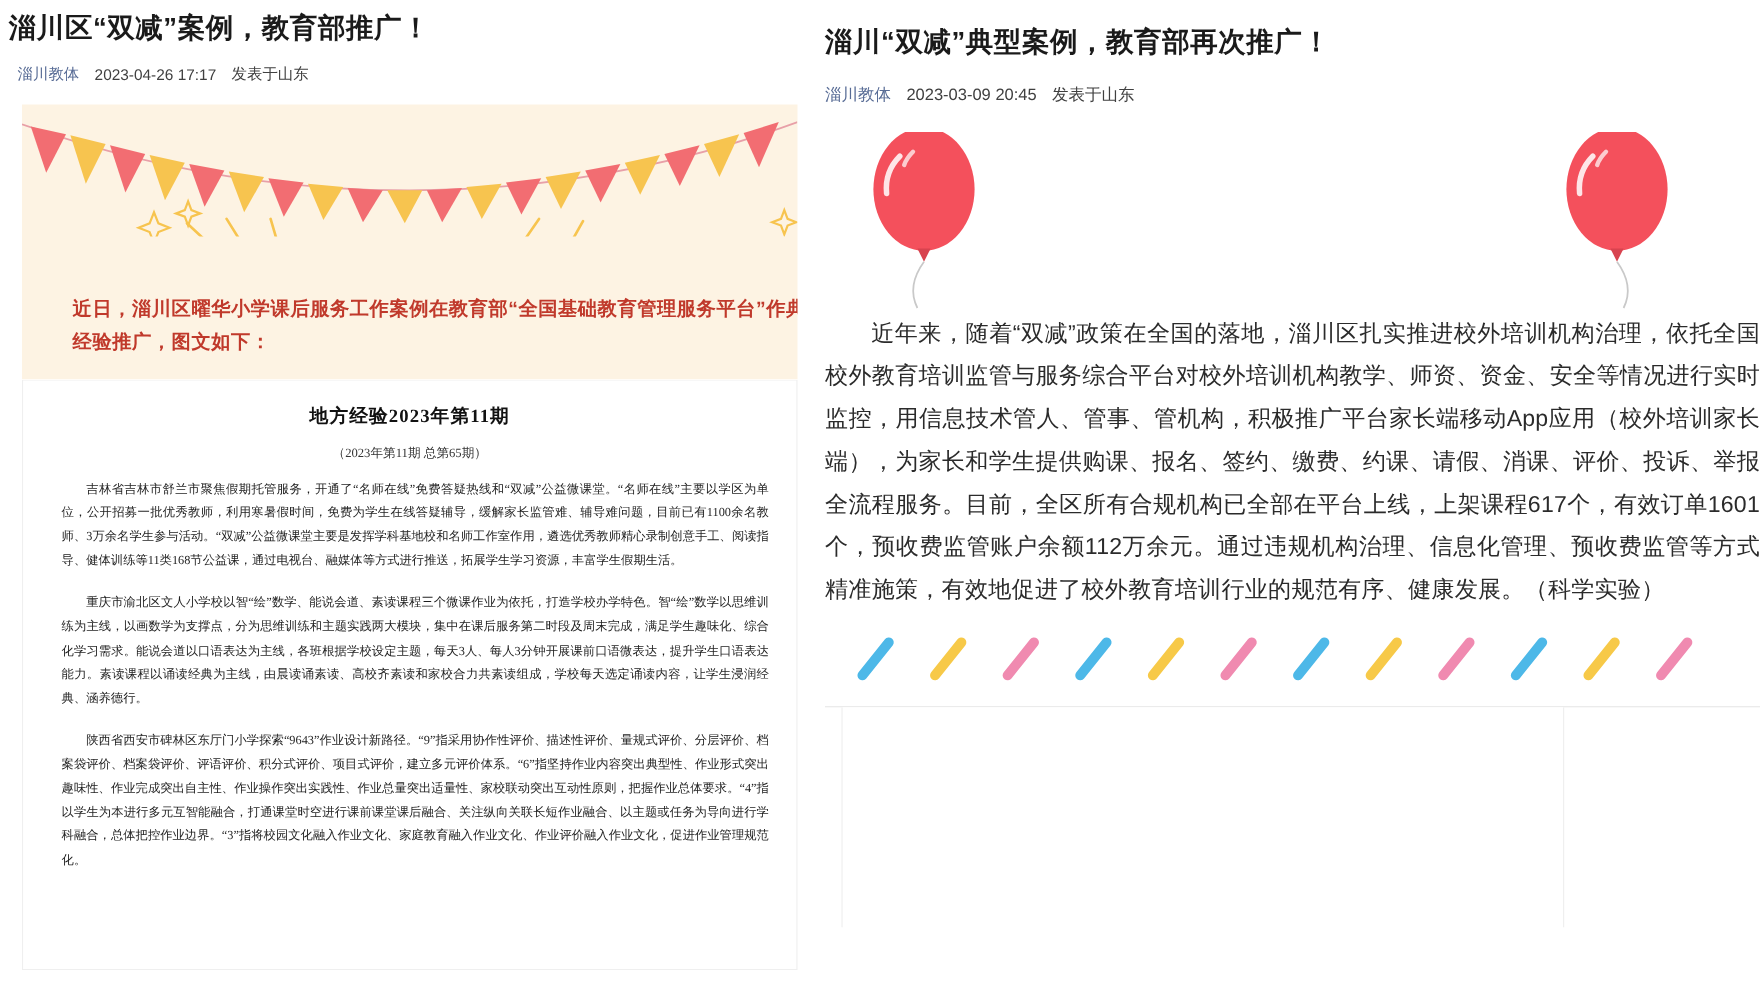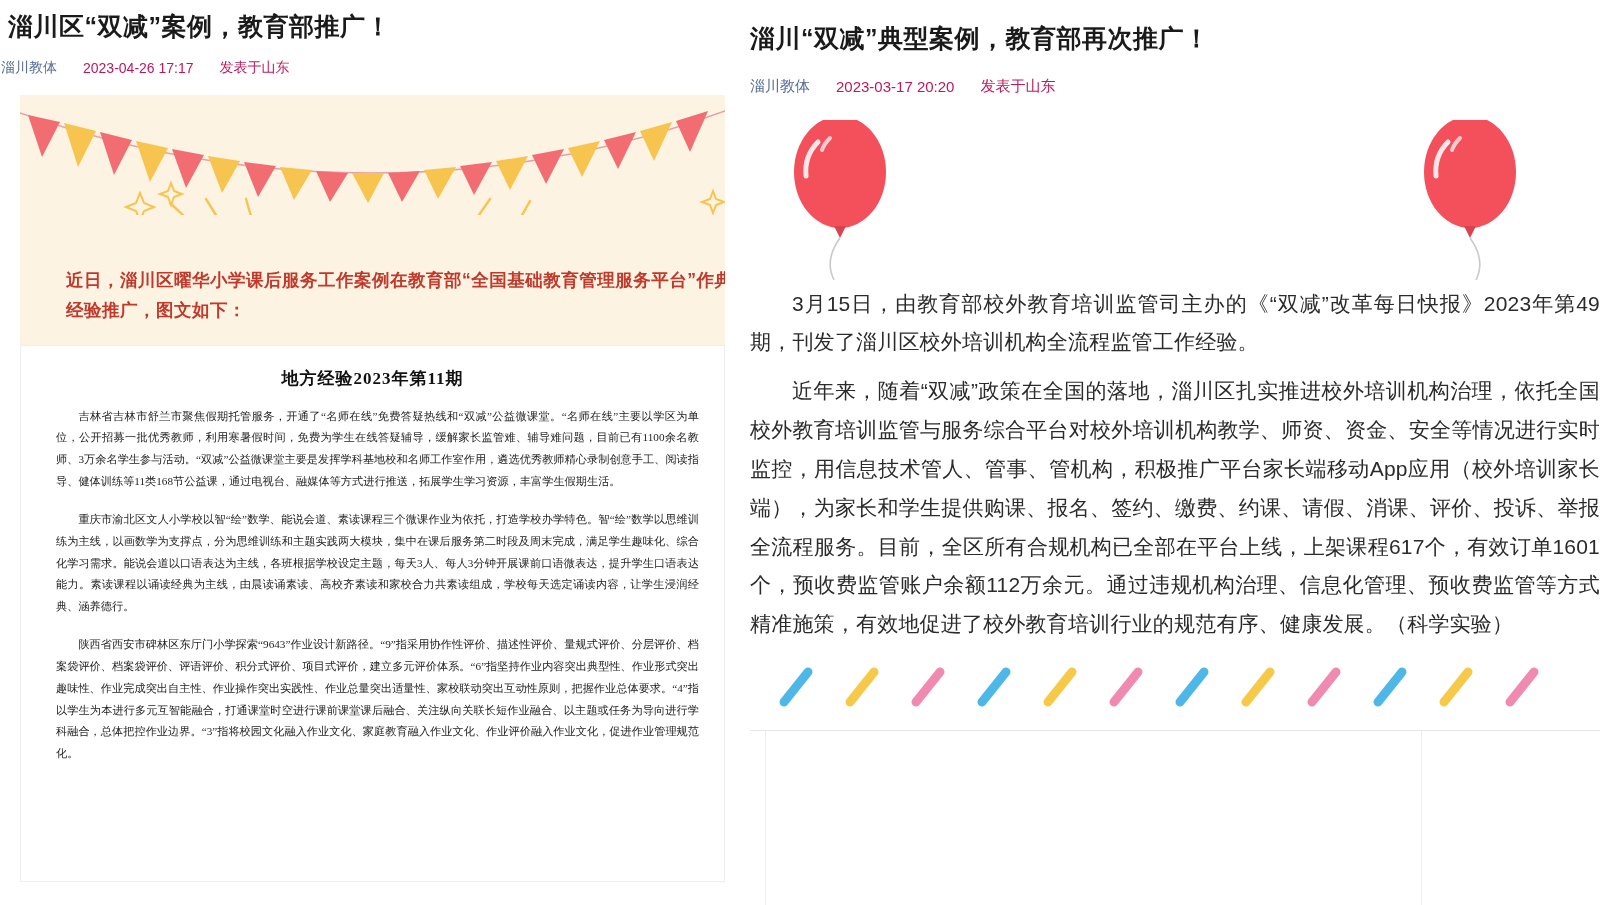--- a/index.html
+++ b/index.html
@@ -32,29 +32,29 @@
     font-size: 25px;
     font-weight: bold;
     color: #1a1a1a;
     line-height: 1.3;
     margin: 10px 0 0 8px;
     letter-spacing: 0.5px;
   }
   .meta-row {
     display: flex;
     align-items: center;
-    gap: 26px;
-    margin: 16px 0 0 1px;
+    gap: 14px;
+    margin: 16px 0 0 16px;
     font-size: 14px;
   }
   .meta-author {
     color: #576b95;
   }
   .meta-date, .meta-loc {
-    color: #be185d;
+    color: #404040;
   }
   .left-banner {
     position: relative;
     margin: 18px 0 0 20px;
     width: 705px;
     height: 250px;
     background: #fdf3e3;
     overflow: hidden;
   }
   .bunting {
@@ -229,38 +229,39 @@
           <path d="M116,108 l4,-10 l4,10 l10,4 l-10,4 l-4,10 l-4,-10 l-10,-4 z"></path>
           <path d="M148,96 l3,-8 l3,8 l8,3 l-8,3 l-3,8 l-3,-8 l-8,-3 z"></path>
           <path d="M690,104 l3,-8 l3,8 l8,3 l-8,3 l-3,8 l-3,-8 l-8,-3 z"></path>
         </g>
       </svg>
       <div class="banner-text">近日，淄川区曜华小学课后服务工作案例在教育部“全国基础教育管理服务平台”作典型经验推广，图文如下：</div>
     </div>
 
     <div class="doc-sheet">
       <div class="doc-title">地方经验2023年第11期</div>
+      <div class="doc-sub">（2023年第11期 总第65期）</div>
 
       <div class="doc-p">吉林省吉林市舒兰市聚焦假期托管服务，开通了“名师在线”免费答疑热线和“双减”公益微课堂。“名师在线”主要以学区为单位，公开招募一批优秀教师，利用寒暑假时间，免费为学生在线答疑辅导，缓解家长监管难、辅导难问题，目前已有1100余名教师、3万余名学生参与活动。“双减”公益微课堂主要是发挥学科基地校和名师工作室作用，遴选优秀教师精心录制创意手工、阅读指导、健体训练等11类168节公益课，通过电视台、融媒体等方式进行推送，拓展学生学习资源，丰富学生假期生活。</div>
       <div class="doc-p">重庆市渝北区文人小学校以智“绘”数学、能说会道、素读课程三个微课作业为依托，打造学校办学特色。智“绘”数学以思维训练为主线，以画数学为支撑点，分为思维训练和主题实践两大模块，集中在课后服务第二时段及周末完成，满足学生趣味化、综合化学习需求。能说会道以口语表达为主线，各班根据学校设定主题，每天3人、每人3分钟开展课前口语微表达，提升学生口语表达能力。素读课程以诵读经典为主线，由晨读诵素读、高校齐素读和家校合力共素读组成，学校每天选定诵读内容，让学生浸润经典、涵养德行。</div>
       <div class="doc-p">陕西省西安市碑林区东厅门小学探索“9643”作业设计新路径。“9”指采用协作性评价、描述性评价、量规式评价、分层评价、档案袋评价、档案袋评价、评语评价、积分式评价、项目式评价，建立多元评价体系。“6”指坚持作业内容突出典型性、作业形式突出趣味性、作业完成突出自主性、作业操作突出实践性、作业总量突出适量性、家校联动突出互动性原则，把握作业总体要求。“4”指以学生为本进行多元互智能融合，打通课堂时空进行课前课堂课后融合、关注纵向关联长短作业融合、以主题或任务为导向进行学科融合，总体把控作业边界。“3”指将校园文化融入作业文化、家庭教育融入作业文化、作业评价融入作业文化，促进作业管理规范化。</div>
 
     </div>
   </div>
 
   <div class="col-sep"></div>
 
   <div class="col-right">
     <div class="right-inner">
 
       <div class="art-title">淄川“双减”典型案例，教育部再次推广！</div>
 
       <div class="meta-row" style="margin-left:0;margin-top:22px;font-size:15px;">
         <span class="meta-author">淄川教体</span>
-        <span class="meta-date">2023-03-17 20:20</span>
+        <span class="meta-date">2023-03-09 20:45</span>
         <span class="meta-loc">发表于山东</span>
       </div>
 
       <div class="balloon-row">
         <svg width="820" height="165" viewBox="0 0 820 165">
           <g>
             <ellipse cx="90" cy="52" rx="46" ry="56" fill="#f4505c"></ellipse>
             <path d="M68,22 q-14,14 -12,34" stroke="#ffffff" stroke-width="5" fill="none" stroke-linecap="round" opacity="0.85"></path>
             <path d="M80,18 q-6,6 -8,12" stroke="#ffffff" stroke-width="4" fill="none" stroke-linecap="round" opacity="0.7"></path>
             <polygon points="84,106 96,106 90,118" fill="#d8434f"></polygon>
@@ -269,21 +270,20 @@
           <g>
             <ellipse cx="720" cy="52" rx="46" ry="56" fill="#f4505c"></ellipse>
             <path d="M698,22 q-14,14 -12,34" stroke="#ffffff" stroke-width="5" fill="none" stroke-linecap="round" opacity="0.85"></path>
             <path d="M710,18 q-6,6 -8,12" stroke="#ffffff" stroke-width="4" fill="none" stroke-linecap="round" opacity="0.7"></path>
             <polygon points="714,106 726,106 720,118" fill="#d8434f"></polygon>
             <path d="M720,118 q16,22 6,42" stroke="#c9c9c9" stroke-width="1.6" fill="none"></path>
           </g>
         </svg>
       </div>
 
-      <div class="body-p">3月15日，由教育部校外教育培训监管司主办的《“双减”改革每日快报》2023年第49期，刊发了淄川区校外培训机构全流程监管工作经验。</div>
       <div class="body-p">近年来，随着“双减”政策在全国的落地，淄川区扎实推进校外培训机构治理，依托全国校外教育培训监管与服务综合平台对校外培训机构教学、师资、资金、安全等情况进行实时监控，用信息技术管人、管事、管机构，积极推广平台家长端移动App应用（校外培训家长端），为家长和学生提供购课、报名、签约、缴费、约课、请假、消课、评价、投诉、举报全流程服务。目前，全区所有合规机构已全部在平台上线，上架课程617个，有效订单1601个，预收费监管账户余额112万余元。通过违规机构治理、信息化管理、预收费监管等方式精准施策，有效地促进了校外教育培训行业的规范有序、健康发展。（科学实验）</div>
 
       <div class="stripes">
         <svg width="820" height="56" viewBox="0 0 820 56">
           <g stroke-linecap="round" stroke-width="9">
             <line x1="34" y1="42" x2="58" y2="12" stroke="#4db8e8"></line>
             <line x1="100" y1="42" x2="124" y2="12" stroke="#f7c948"></line>
             <line x1="166" y1="42" x2="190" y2="12" stroke="#f08ab0"></line>
             <line x1="232" y1="42" x2="256" y2="12" stroke="#4db8e8"></line>
             <line x1="298" y1="42" x2="322" y2="12" stroke="#f7c948"></line>

